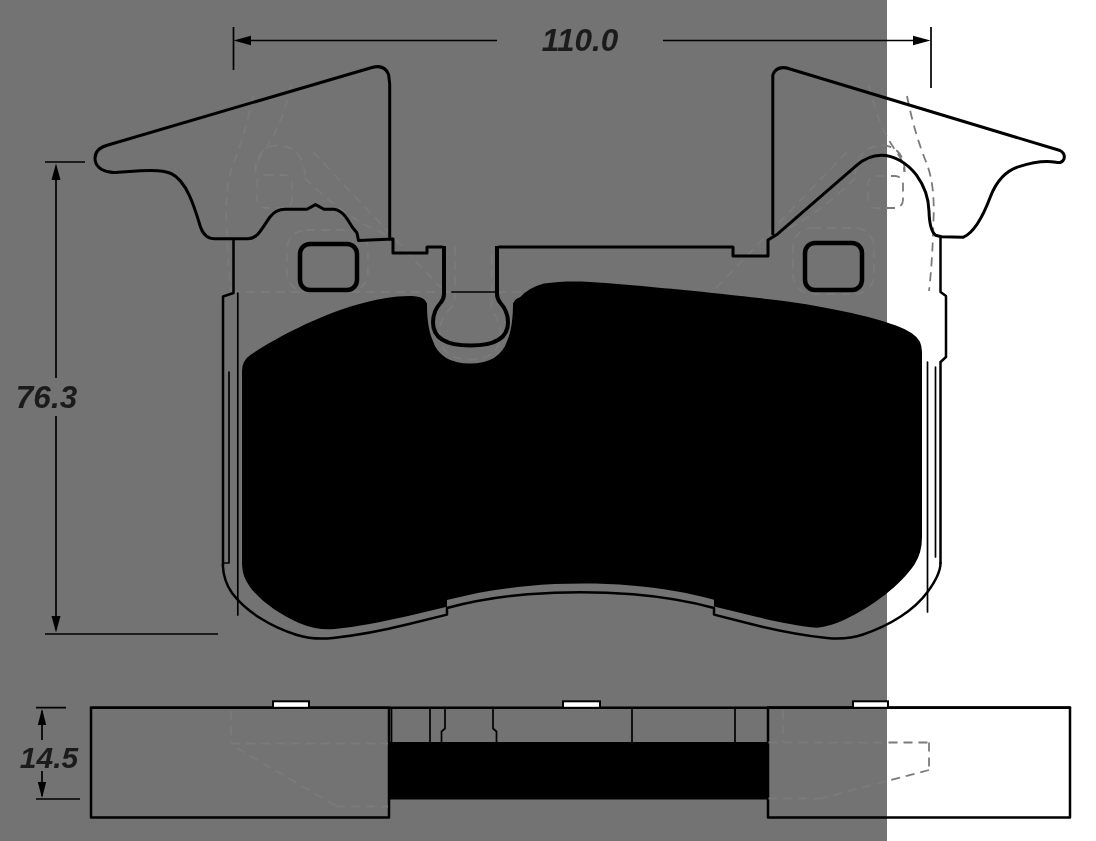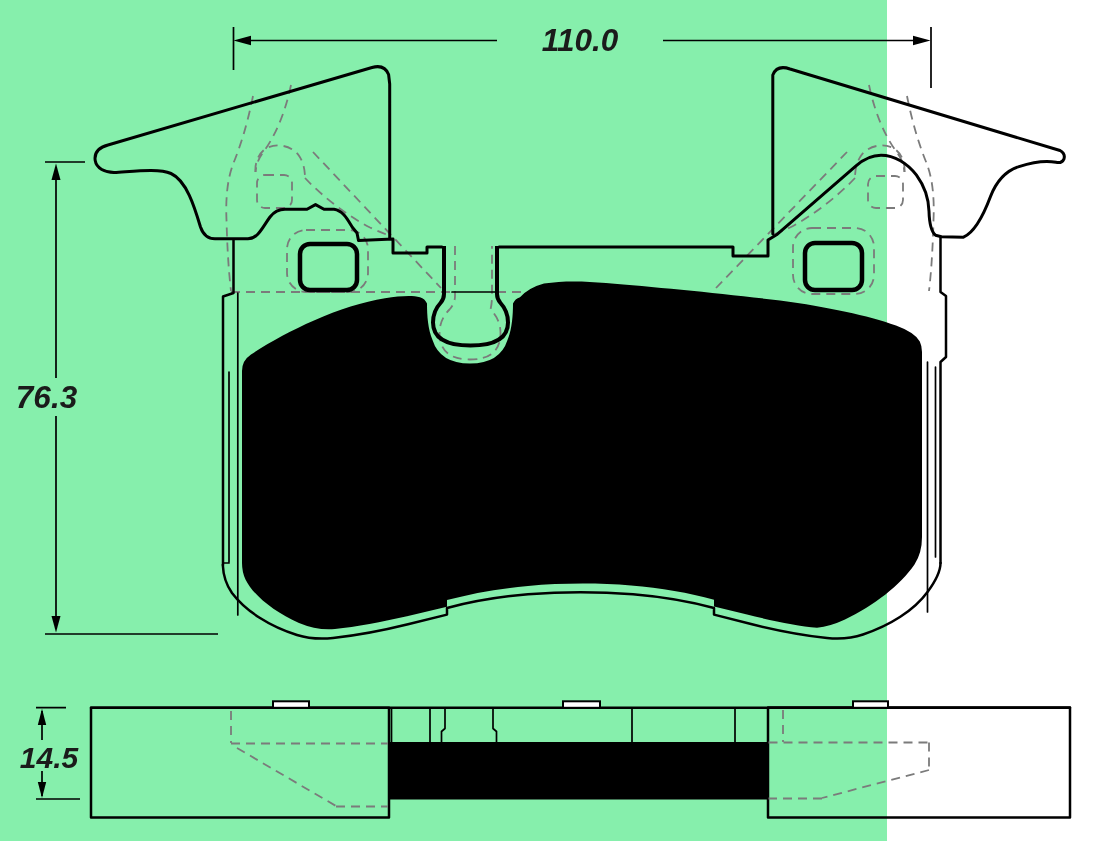--- a/index.html
+++ b/index.html
@@ -1,17 +1,17 @@
 <!DOCTYPE html>
 <html><head>
 <meta charset="utf-8">
 <style>
   html,body{margin:0;padding:0;background:#fff;}
   body{width:1096px;height:841px;overflow:hidden;font-family:"Liberation Sans",sans-serif;}
-  .stage{position:relative;width:887px;height:841px;background:#86efac;}
+  .stage{position:relative;width:887px;height:841px;background:#737373;}
   svg{display:block}
   .outline{fill:none;stroke:#000;stroke-width:3;stroke-linejoin:round;stroke-linecap:round;}
   .outline-med{fill:none;stroke:#000;stroke-width:2.5;stroke-linejoin:round;stroke-linecap:round;}
   .outline-thin{fill:none;stroke:#000;stroke-width:1.7;stroke-linejoin:round;stroke-linecap:round;}
   .hole{fill:none;stroke:#000;stroke-width:4.5;}
   .uslot{fill:none;stroke:#000;stroke-width:4;stroke-linejoin:round;}
   .dash{fill:none;stroke:#7b7b7b;stroke-width:1.8;stroke-dasharray:9 6;stroke-linejoin:round;}
   .dimline{fill:none;stroke:#000;stroke-width:1.7;}
   .dimtick{fill:none;stroke:#000;stroke-width:1.7;}
   .arrow{fill:#000;stroke:none;}

